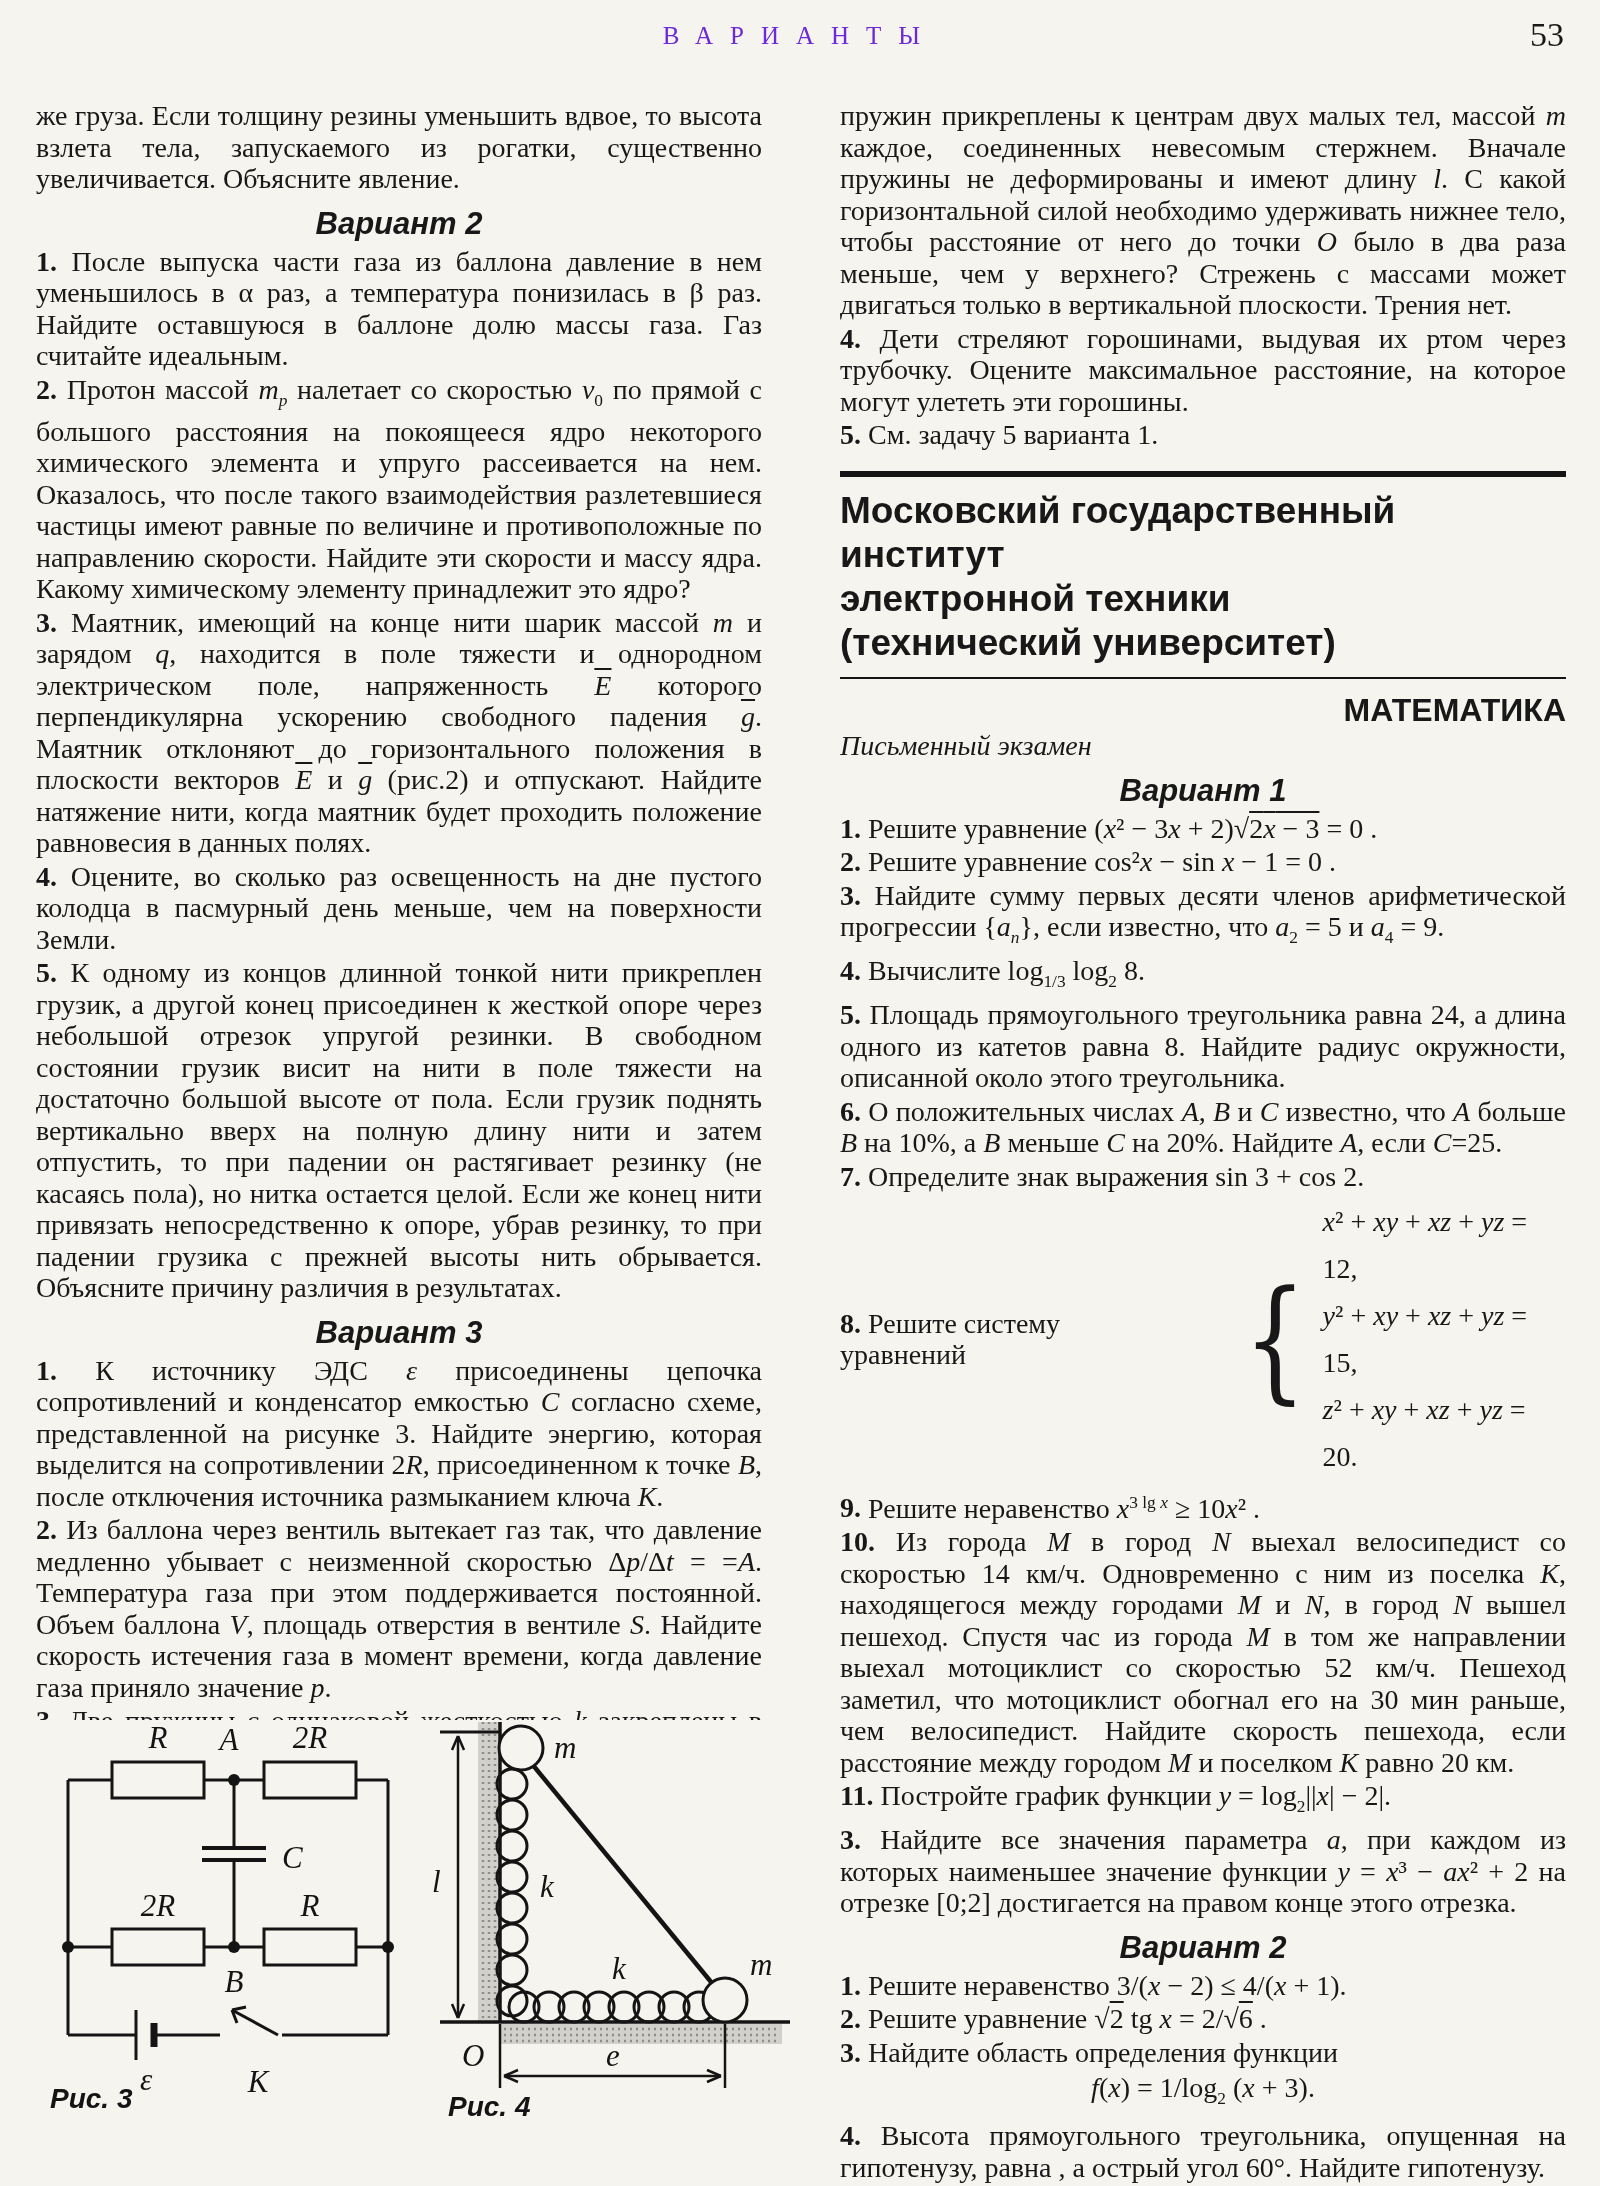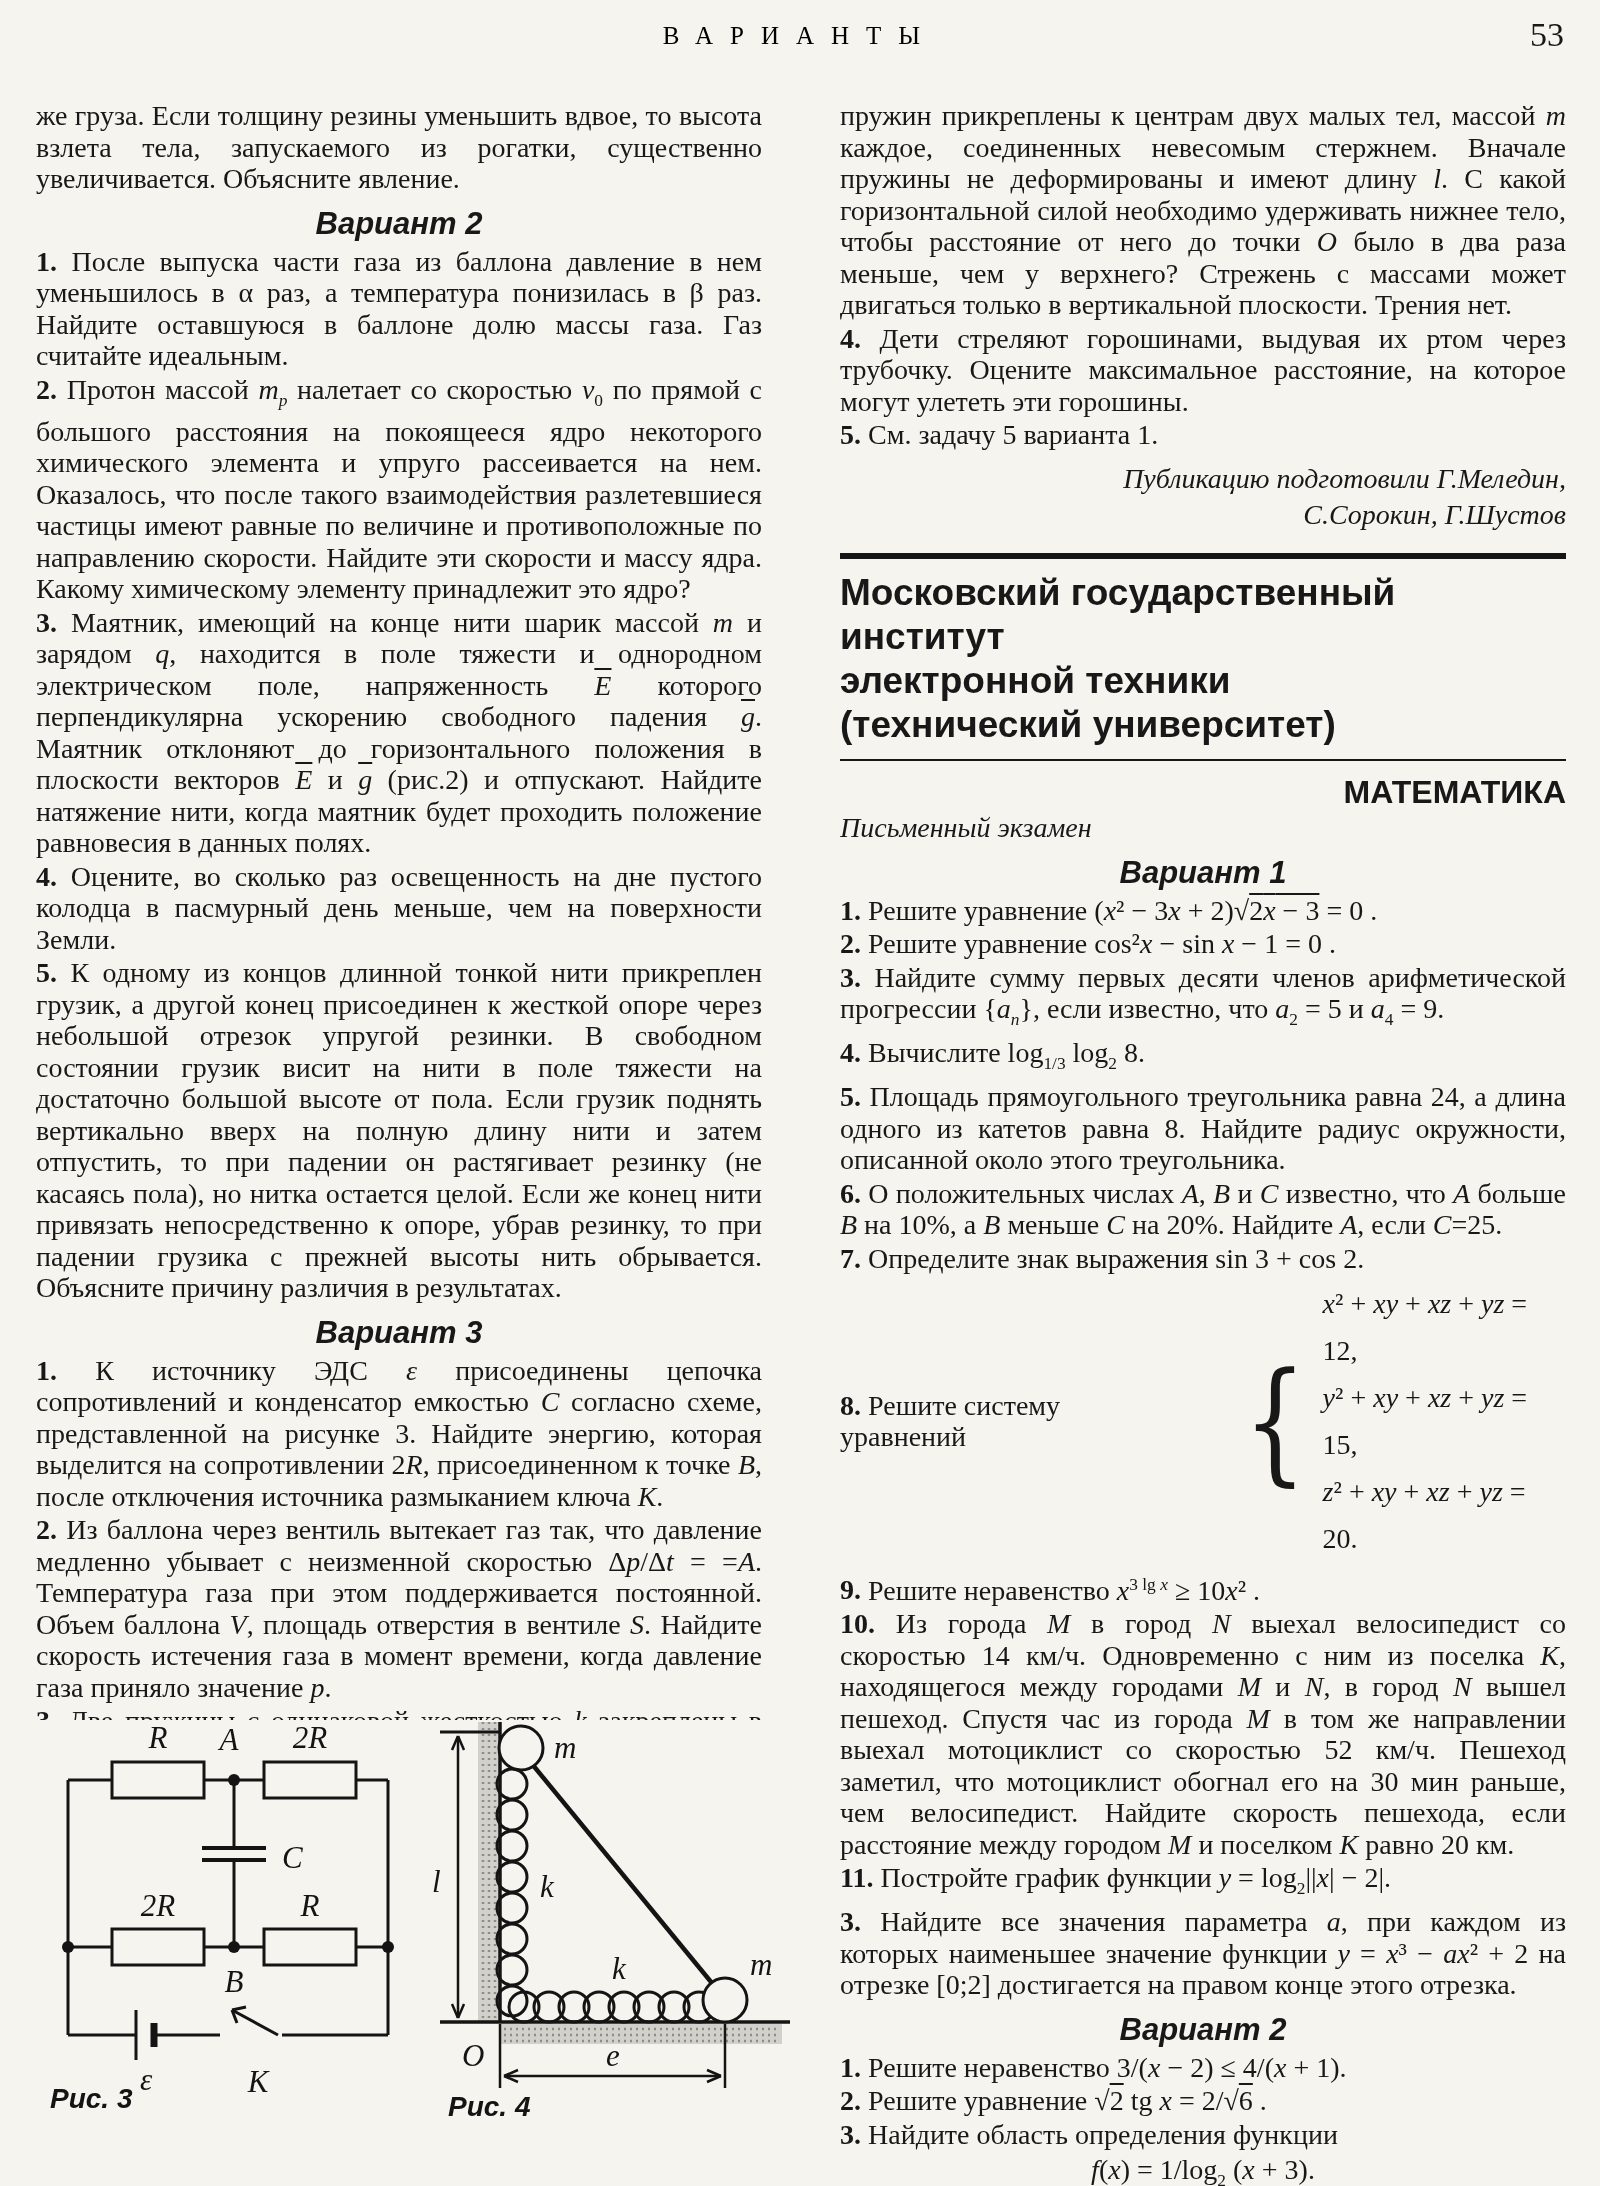--- a/index.html
+++ b/index.html
@@ -1,19 +1,19 @@
 <!DOCTYPE html>
 <html><head>
 <meta charset="utf-8">
 <style>
   html,body{margin:0;padding:0;background:#dddbd4;}
   .page{position:relative;width:1600px;height:2186px;background:#f6f4ee;
         font-family:"Liberation Serif",serif;color:#181818;overflow:hidden;}
   .running-head{position:absolute;top:22px;left:0;width:1600px;text-align:center;
-        font-size:25px;letter-spacing:17px;color:#000000;}
+        font-size:25px;letter-spacing:17px;color:#6d28d9;}
   .page-num{position:absolute;top:16px;right:36px;font-size:34px;}
   .col{position:absolute;top:68px;width:726px;font-size:28px;line-height:31.5px;
        text-align:justify;margin-top:32px;}
   .col-left{left:36px;height:1620px;overflow:hidden;}
   .col-right{left:840px;height:2110px;overflow:hidden;}
   p{margin:0 0 2px 0;}
   .pnum{font-weight:bold;}
   .vhead{font-family:"Liberation Sans",sans-serif;font-weight:bold;font-style:italic;
          font-size:31px;margin:12px 0 5px;text-align:center;line-height:34px;}
   .credits{ text-align:right;font-style:italic;font-size:28px;line-height:36px;margin-top:10px;}
@@ -164,24 +164,20 @@
         <text x="28" y="424" class="cap" font-style="italic">Рис. 4</text>
       </g>
     </svg>
   </div>
 
   <div class="col col-right">
     <p>пружин прикреплены к центрам двух малых тел, массой <i>m</i> каждое, соединенных невесомым стержнем. Вначале пружины не деформированы и имеют длину <i>l</i>. С какой горизонтальной силой необходимо удерживать нижнее тело, чтобы расстояние от него до точки <i>O</i> было в два раза меньше, чем у верхнего? Стрежень с массами может двигаться только в вертикальной плоскости. Трения нет.</p>
     <p class="prob"><b class="pnum">4.</b> <span>Дети стреляют горошинами, выдувая их ртом через трубочку. Оцените максимальное расстояние, на которое могут улететь эти горошины.</span></p>
     <p class="prob"><b class="pnum">5.</b> <span>См. задачу 5 варианта 1.</span></p>
 
-    <div class="credits">
-      <div>Публикацию подготовили Г.Меледин,</div>
-      <div>С.Сорокин, Г.Шустов</div>
-    </div>
 
     <hr class="rule-thick">
     <div class="inst">
       <div>Московский государственный институт</div>
       <div>электронной техники</div>
       <div>(технический университет)</div>
     </div>
     <hr class="rule-thin">
 
     <div class="subject">МАТЕМАТИКА</div>

